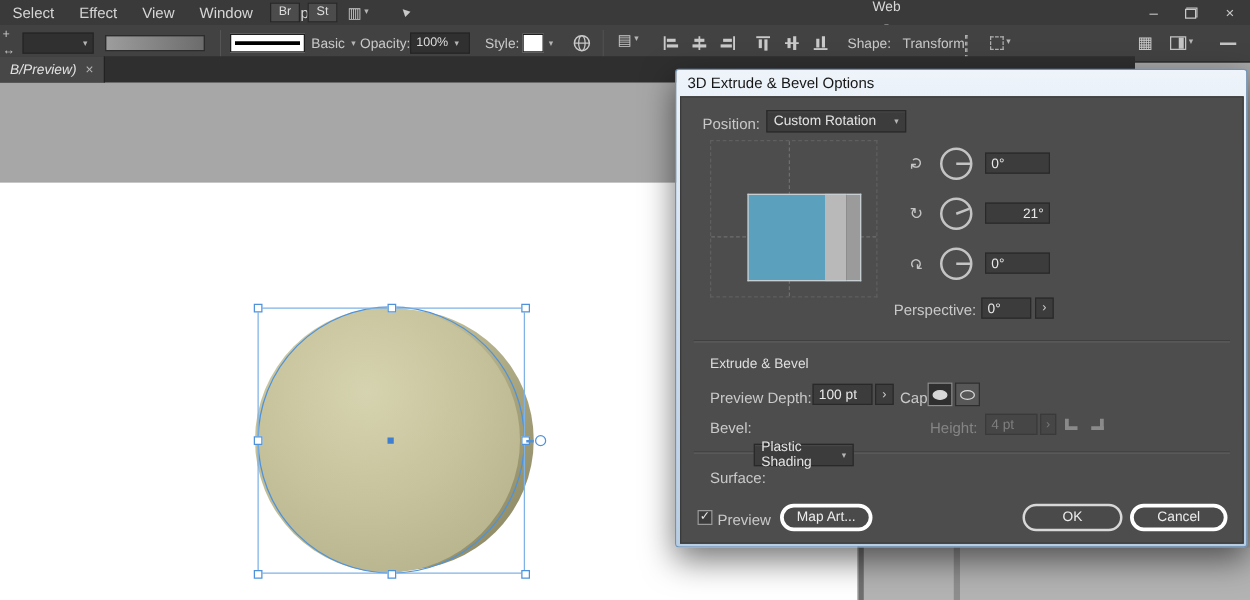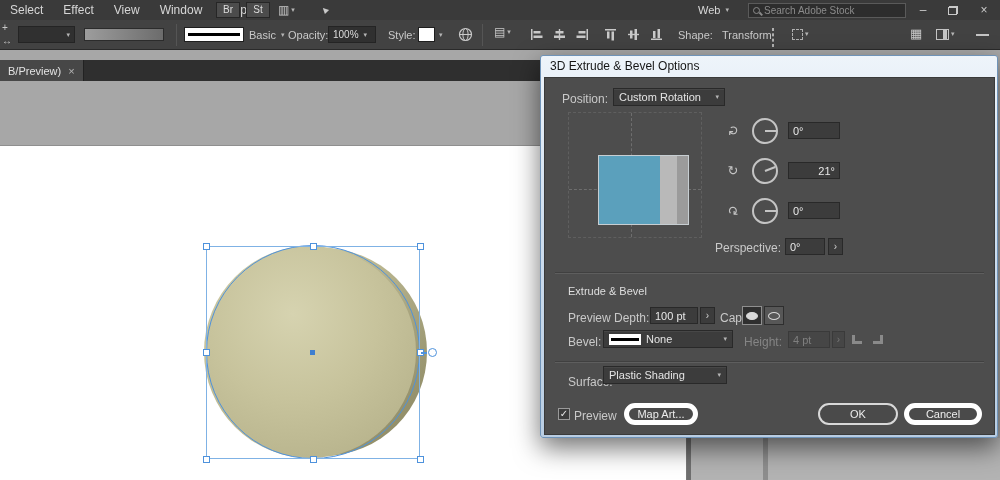--- a/index.html
+++ b/index.html
@@ -7,21 +7,21 @@
   body { font-family:"Liberation Sans", sans-serif; background:#a7a7a7; position:relative; }
 
   
   .menubar { position:absolute; left:0; top:0; width:1000px; height:20px; background:#3a3a3a; z-index:5; }
   .menus { position:absolute; left:0; top:0; height:20px; display:flex; align-items:center; }
   .menu-item { padding:0 10px; color:#d6d6d6; font-size:12px; cursor:default; white-space:nowrap; }
   .mb-btn { position:absolute; top:2px; width:24px; height:16px; background:#4c4c4c; border:1px solid #262626; color:#ddd; font-size:10px; text-align:center; line-height:14px; }
   .mb-ic { position:absolute; top:3px; color:#c9c9c9; font-size:12px; line-height:14px; display:flex; align-items:center; gap:2px; }
   .mb-ic .chev { font-size:7px; color:#b5b5b5; }
   .gpu-glyph { display:inline-block; transform:rotate(-45deg); font-size:10px; }
-  .web-group { position:absolute; left:698px; top:0; height:20px; display:flex; align-items:center; gap:5px; color:#d9d9d9; font-size:11px; }
+  .web-group { position:absolute; left:698px; top:0; height:20px; display:flex; align-items:center; gap:5px; color:#d9d9d9; font-size:11px;flex-direction:column; }
   .web-group .chev { font-size:7px; color:#b5b5b5; }
   .searchbox { position:absolute; left:748px; top:3px; width:158px; height:15px; background:#2d2d2d; border:1px solid #5a5a5a; display:flex; align-items:center; gap:4px; padding:0 4px; }
   .mag { width:7px; height:7px; border:1.5px solid #8a8a8a; border-radius:50%; position:relative; flex:0 0 auto; }
   .mag::after { content:""; position:absolute; width:4px; height:1.5px; background:#8a8a8a; transform:rotate(45deg); right:-4px; bottom:-1px; }
   .searchbox input { flex:1; background:transparent; border:none; outline:none; color:#9a9a9a; font-size:10px; font-family:inherit; min-width:0; }
   .searchbox input::placeholder { color:#8b8b8b; }
   .winbtn { position:absolute; top:0; height:20px; display:flex; align-items:center; justify-content:center; color:#c9c9c9; font-size:12px; cursor:default; }
   .restore-glyph { position:relative; width:10px; height:9px; }
   .restore-glyph::before { content:""; position:absolute; right:0; top:0; width:7px; height:6px; border:1px solid #c9c9c9; }
   .restore-glyph::after { content:""; position:absolute; left:0; bottom:0; width:7px; height:6px; border:1px solid #c9c9c9; background:#3a3a3a; }
@@ -41,21 +41,21 @@
   .chev { font-size:7px; color:#b5b5b5; }
   .tb-ic { color:#c9c9c9; font-size:13px; line-height:14px; }
   .dashbox { width:11px; height:11px; border:1px dashed #b0b0b0; }
   .burger { width:13px; height:9px; border-top:1.5px solid #c4c4c4; border-bottom:1.5px solid #c4c4c4; position:relative; }
   .burger::after { content:""; position:absolute; left:0; top:3px; width:13px; height:1.5px; background:#c4c4c4; }
   .panes { width:13px; height:11px; border:1px solid #c4c4c4; position:relative; }
   .panes::after { content:""; position:absolute; right:1px; top:0; width:4px; height:100%; background:#c4c4c4; }
   .align-ic { display:block; }
 
   
-  .tabbar { position:absolute; left:0; top:60px; width:908px; height:21px; background:#2f2f2f; z-index:5; }
+  .tabbar { position:absolute; left:0; top:45px; width:908px; height:21px; background:#2f2f2f; z-index:5;font-style:italic; }
   .doc-tab { position:absolute; left:0; top:0; height:21px; background:#474747; border-right:1px solid #222; display:flex; align-items:center; gap:7px; padding:0 8px; color:#e3e3e3; font-size:11px; }
   .tab-close { color:#b5b5b5; font-size:11px; }
 
   
   .workspace { position:absolute; left:0; top:72px; width:1000px; height:408px; background:#a7a7a7; }
   .artboard { position:absolute; left:0; top:73px; width:687px; height:335px; background:#ffffff; border-top:1px solid #8f8f8f; border-right:1px solid #787878; }
   .panel-gray { position:absolute; left:687px; top:366px; width:313px; height:42px; background:#b3b3b3; }
   .strip-dark { position:absolute; left:687px; top:366px; width:4px; height:42px; background:#6f6f6f; }
   .strip-mid { position:absolute; left:763px; top:366px; width:5px; height:42px; background:#8e8e8e; }
 
@@ -103,21 +103,21 @@
   .cap-btn { position:absolute; width:20px; height:19px; background:#575757; border:1px solid #2e2e2e; display:flex; align-items:center; justify-content:center; cursor:default; }
   .cap-btn.active { background:#2f2f2f; border-color:#8f8f8f; }
   .cap-ellipse { width:12px; height:8px; border-radius:50%; border:1px solid #d8d8d8; }
   .cap-ellipse.filled { background:#d8d8d8; }
   .bevel-swatch { width:32px; height:11px; background:#fff; display:flex; align-items:center; padding:0 2px; flex:0 0 auto; }
   .bevel-line { display:block; width:100%; height:3px; background:#000; }
   .step-icon { position:absolute; width:18px; height:19px; display:flex; align-items:center; justify-content:center; }
   .step-shape { width:10px; height:9px; border-left:3px solid #8a8a8a; border-bottom:3px solid #8a8a8a; }
   .step-shape.flip { transform:scaleX(-1); }
   .checkbox { position:absolute; width:12px; height:12px; background:#3c3c3c; border:1px solid #9a9a9a; color:#e8e8e8; font-size:10px; line-height:10px; text-align:center; cursor:default; }
-  .pill { position:absolute; height:22px; border-radius:11px; background:#4a4a4a; border:5px solid #ffffff; color:#ececec; font-size:11px; font-family:inherit; cursor:pointer; }
+  .pill { position:absolute; height:22px; border-radius:11px; background:#4a4a4a; border:3px solid #ffffff; color:#ececec; font-size:11px; font-family:inherit; cursor:pointer; }
   .pill.ok { border:2px solid #d8d8d8; }
 </style>
 </head>
 <body>
 
 <div class="menubar">
   <div class="menus">
     <span class="menu-item">Select</span>
     <span class="menu-item">Effect</span>
     <span class="menu-item">View</span>
@@ -130,24 +130,20 @@
     <span>▥</span>
     <span class="chev">▾</span>
   </span>
   <span class="mb-ic" style="left:320px">
     <span class="gpu-glyph">▲</span>
   </span>
   <span class="web-group">
     <span>Web</span>
     <span class="chev">▾</span>
   </span>
-  <div class="searchbox">
-    <span class="mag"></span>
-    <input type="text" placeholder="Search Adobe Stock" style="">
-  </div>
   <span class="winbtn" style="left:908px;width:30px">–</span>
   <span class="winbtn" style="left:938px;width:30px">
       <span class="restore-glyph"></span>
     </span>
   <span class="winbtn" style="left:968px;width:32px">×</span>
 </div>
 
 <div class="toolbar">
   <span class="tb-abs tb-ic" style="left:2px;top:1px;font-size:10px">+</span>
   <span class="tb-abs tb-ic" style="left:2px;top:14px;font-size:10px">↔</span>
@@ -335,43 +331,36 @@
       </div>
     <span class="lbl" style="left:175px;top:233px">Cap:</span>
     <div class="cap-btn active" style="left:197px;top:228px">
         <span class="cap-ellipse filled"></span>
       </div>
     <div class="cap-btn" style="left:219px;top:228px">
         <span class="cap-ellipse"></span>
       </div>
 
     <span class="lbl" style="left:23px;top:257px">Bevel:</span>
-    <div class="select" style="left:58px;top:252px;width:130px">
-      <span class="bevel-swatch">
-          <span class="bevel-line"></span>
-        </span>
-      <span>None</span>
-      <span class="chev">▾</span>
-    </div>
     <span class="lbl dis" style="left:199px;top:257px">Height:</span>
     <input class="field dis" style="left: 243px; top: 253px; width: 42px;" value="4 pt">
     <div class="chevbtn dis" style="left:287px;top:253px;width:13px">
         <span>›</span>
       </div>
     <div class="step-icon" style="left:303px;top:252px">
         <span class="step-shape"></span>
       </div>
     <div class="step-icon" style="left:324px;top:252px">
         <span class="step-shape flip"></span>
       </div>
 
     <div class="divider" style="top:283px"></div>
 
     <span class="lbl" style="left:23px;top:297px">Surface:</span>
-    <div class="select" style="left:58px;top:288px;width:124px">
+    <div class="select" style="left:58px;top:277px;width:80px">
       <span>Plastic Shading</span>
       <span class="chev">▾</span>
     </div>
 
     <div class="checkbox" style="left:13px;top:330px"><span>✓</span></div>
     <span class="lbl" style="left:29px;top:331px">Preview</span>
     <button class="pill" style="left:79px;top:325px;width:74px">Map Art...</button>
     <button class="pill ok" style="left:273px;top:325px;width:80px">OK</button>
     <button class="pill" style="left:359px;top:325px;width:78px">Cancel</button>
   </div>

